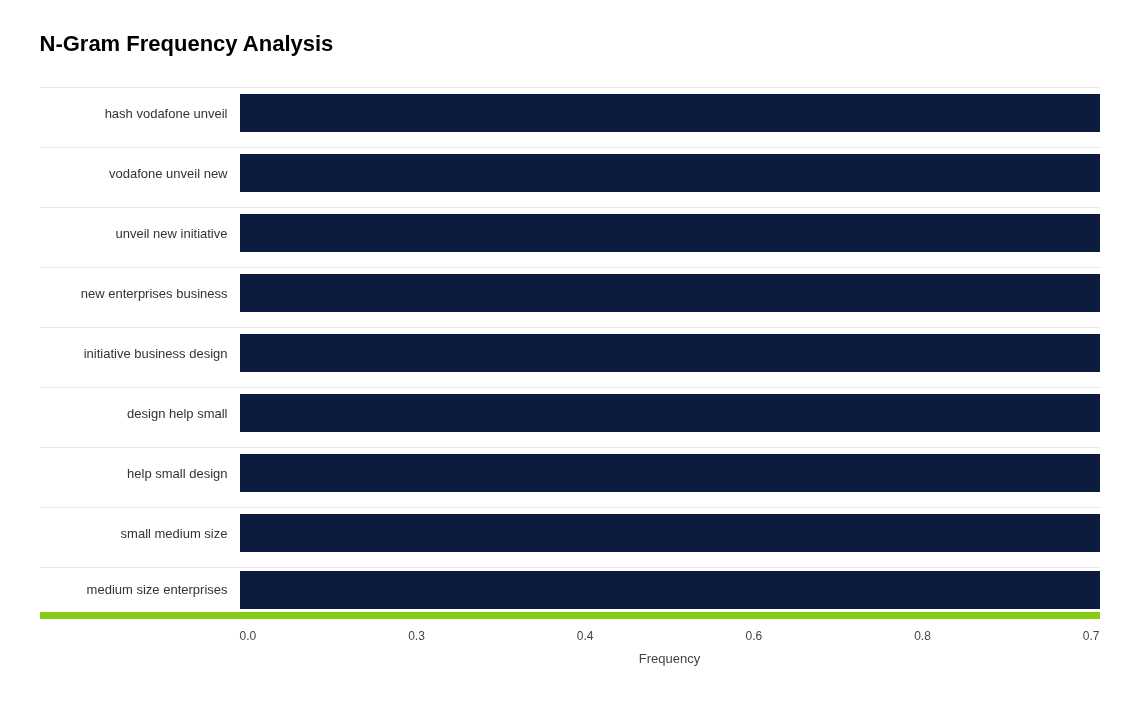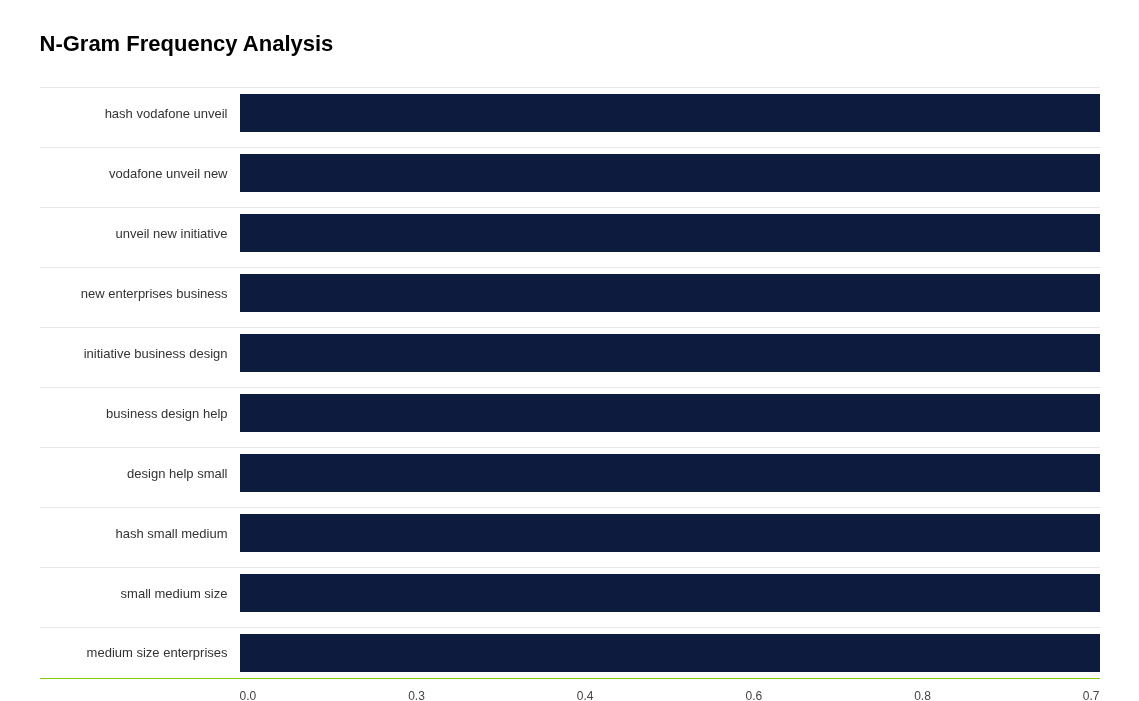--- a/index.html
+++ b/index.html
@@ -40,21 +40,21 @@
     }
 
     .bar-row {
       display: flex;
       align-items: center;
       height: 52px;
       border-top: 1px solid #e8e8e8;
     }
 
     .bar-row:last-child {
-      border-bottom: 1px solid #84cc16;
+      border-bottom: 7px solid #84cc16;
     }
 
     .bar-label {
       width: 200px;
       text-align: right;
       padding-right: 12px;
       font-size: 13px;
       color: #333333;
       flex-shrink: 0;
     }
@@ -132,33 +132,27 @@
             <div class="bar-fill" style="width: 100%; background: rgb(13, 27, 62);"></div>
           </div>
         </div>
         <div class="bar-row">
           <div class="bar-label">initiative business design</div>
           <div class="bar-track">
             <div class="bar-fill" style="width: 100%; background: rgb(13, 27, 62);"></div>
           </div>
         </div>
         <div class="bar-row">
-          <div class="bar-label">business design help</div>
-          <div class="bar-track">
-            <div class="bar-fill" style="width: 100%; background: rgb(13, 27, 62);"></div>
-          </div>
-        </div>
-        <div class="bar-row">
           <div class="bar-label">design help small</div>
           <div class="bar-track">
             <div class="bar-fill" style="width: 100%; background: rgb(13, 27, 62);"></div>
           </div>
         </div>
         <div class="bar-row">
-          <div class="bar-label">hash small medium</div>
+          <div class="bar-label">help small design</div>
           <div class="bar-track">
             <div class="bar-fill" style="width: 100%; background: rgb(13, 27, 62);"></div>
           </div>
         </div>
         <div class="bar-row">
           <div class="bar-label">small medium size</div>
           <div class="bar-track">
             <div class="bar-fill" style="width: 100%; background: rgb(13, 27, 62);"></div>
           </div>
         </div>

